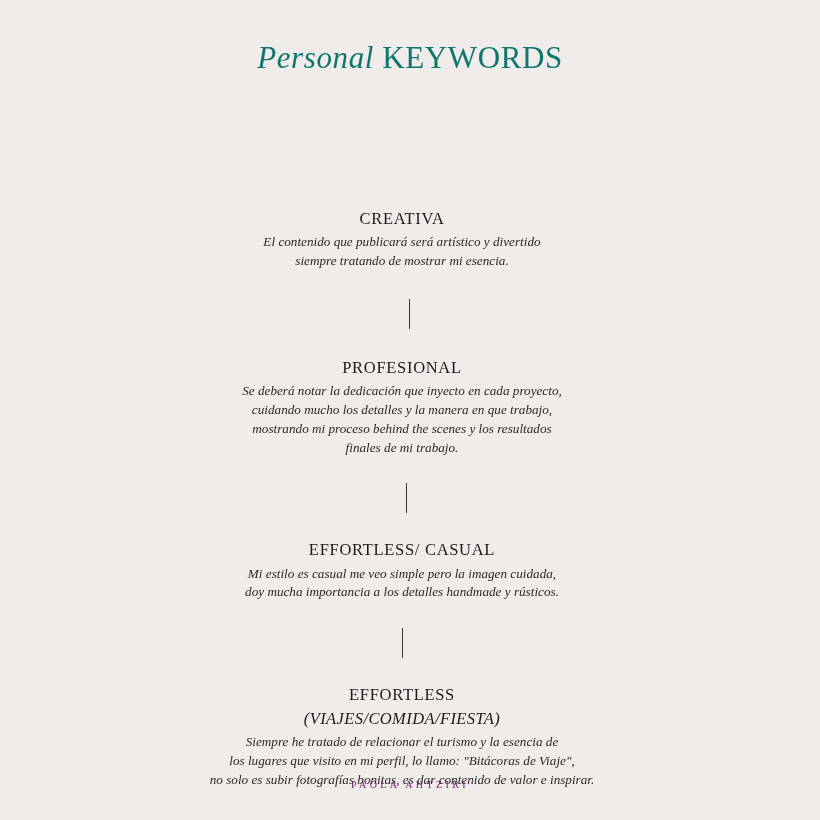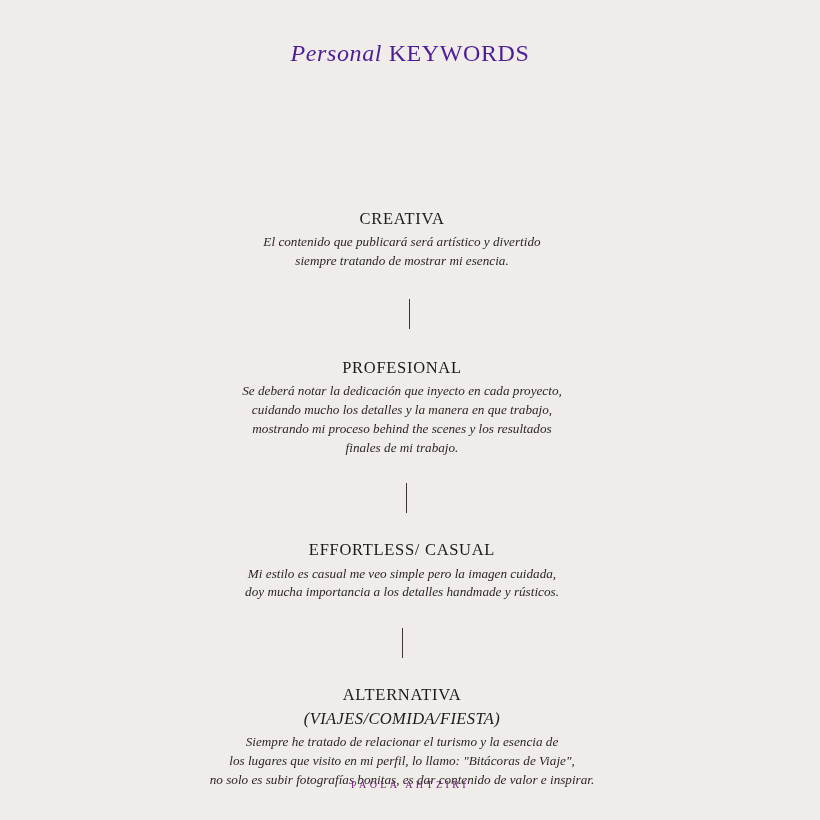--- a/index.html
+++ b/index.html
@@ -19,23 +19,23 @@
     width: 820px;
     height: 820px;
     box-sizing: border-box;
   }
   .title {
     position: absolute;
     top: 40px;
     left: 0;
     width: 820px;
     text-align: center;
-    font-size: 24px;
+    font-size: 31px;
     letter-spacing: 0.6px;
-    color: #4c1d95;
+    color: #0f766e;
   }
   .title .ital {
     font-style: italic;
   }
   .title .caps {
     font-style: normal;
   }
   .content {
     position: absolute;
     top: 160px;
@@ -138,21 +138,21 @@
       <div class="block-body">Mi estilo es casual  me veo simple pero la imagen cuidada,
 doy mucha importancia a los detalles handmade y  rústicos.</div>
     </div>
 
     <div class="divider d3 div-c">
       <div class="divider-line"></div>
     </div>
 
     <div class="block shift-d">
       <div class="block-heading">
-        <span>ALTERNATIVA</span>
+        <span>EFFORTLESS</span>
         <span class="sub">(VIAJES/COMIDA/FIESTA)</span>
       </div>
       <div class="block-body">Siempre he tratado de relacionar el turismo y la esencia de
 los lugares que visito en mi perfil, lo llamo: "Bitácoras de Viaje",
 no solo es subir fotografías bonitas, es dar contenido de valor e inspirar.</div>
     </div>
 
   </div>
 
   <div class="footer">PAOLA AHTZIRI</div>

